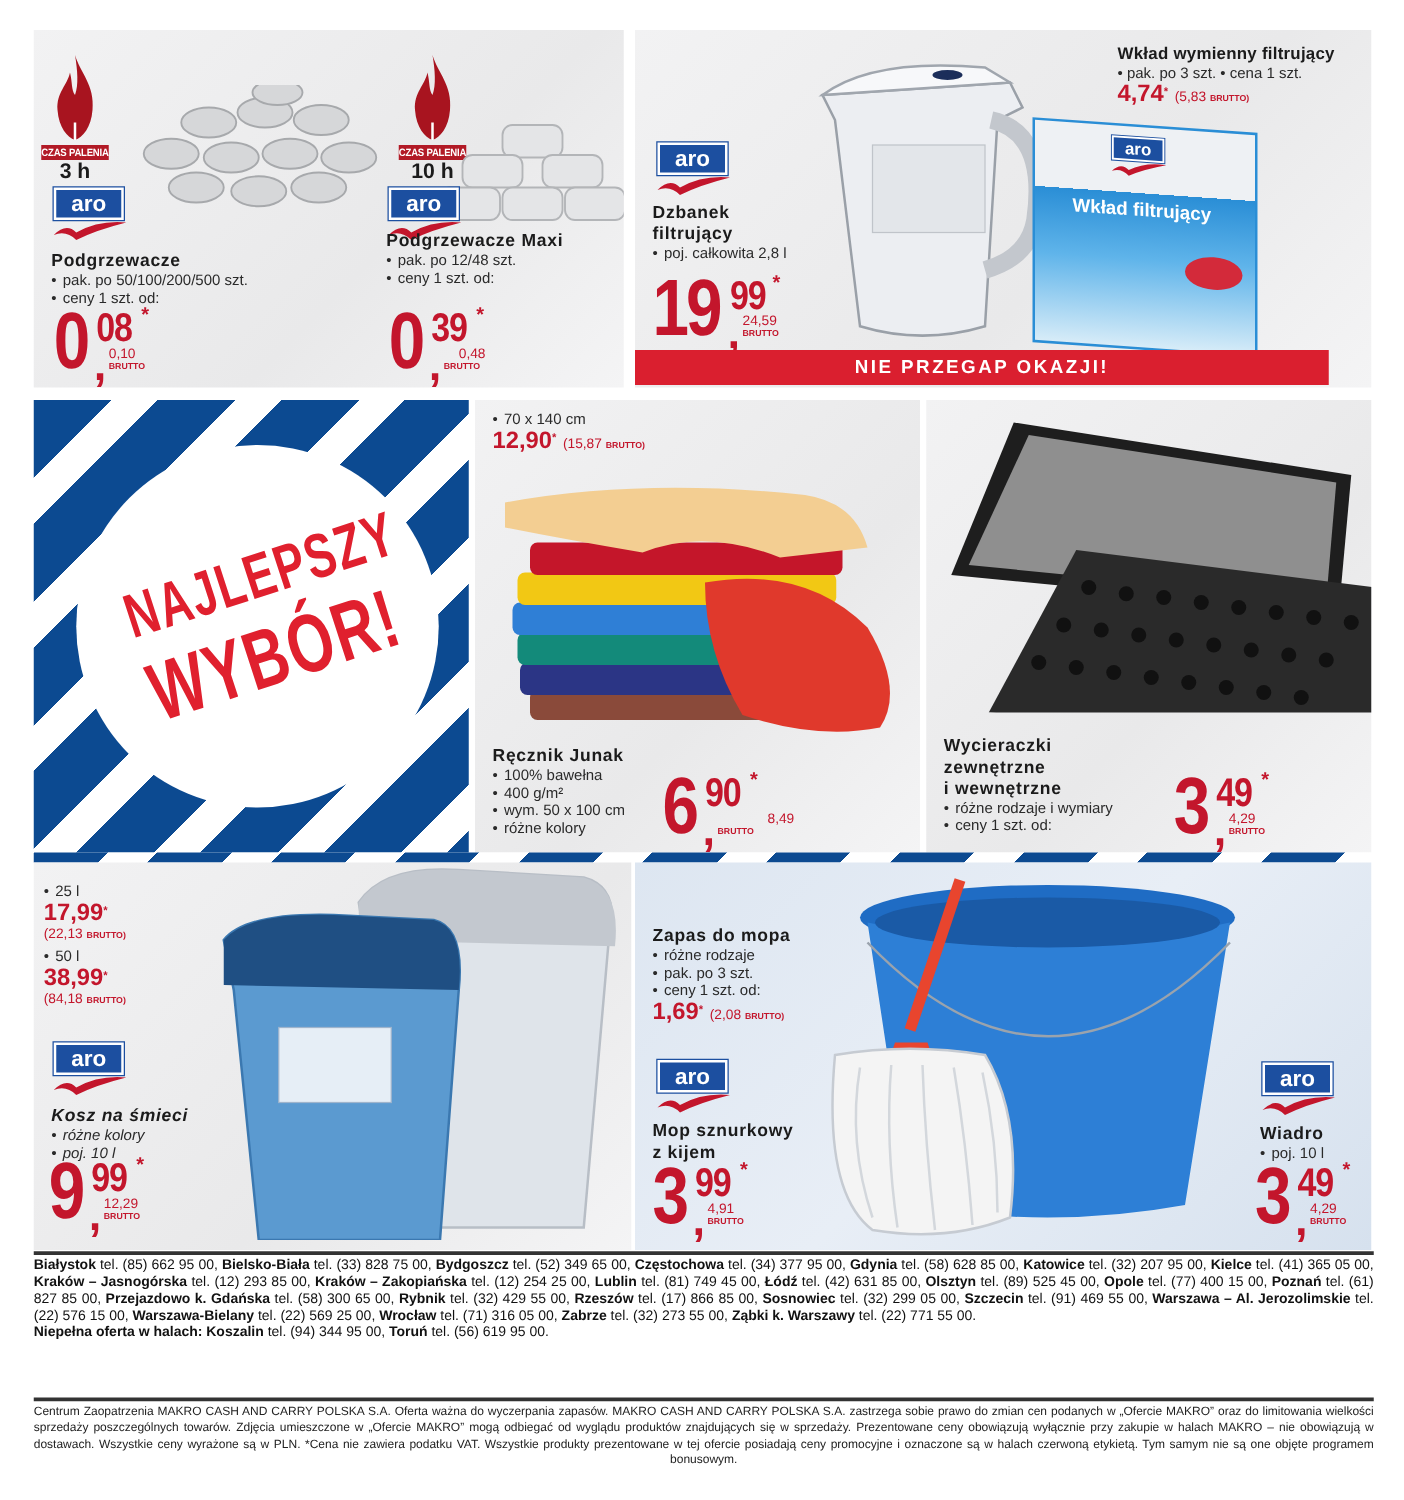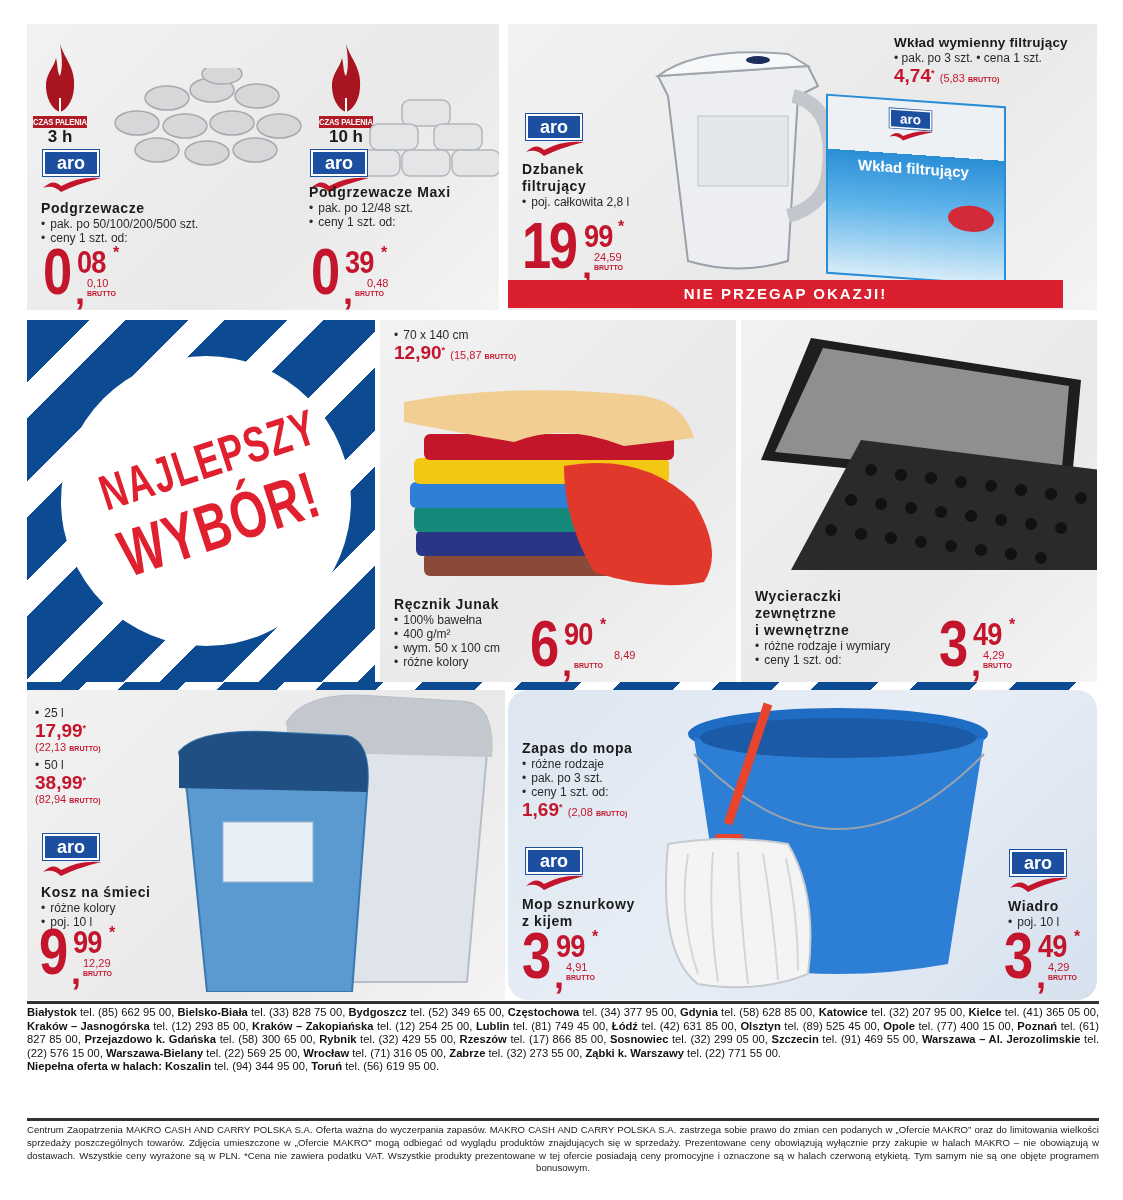--- a/index.html
+++ b/index.html
@@ -1,21 +1,21 @@
 <!DOCTYPE html>
 <html><head>
 <meta charset="utf-8">
 <style>
   * { box-sizing: border-box; margin: 0; padding: 0; }
   html, body { width: 1123px; height: 1200px; background: #ffffff; overflow: hidden; }
   body { font-family: "Liberation Sans", sans-serif; color: #1a1a1a; position: relative; }
 
   .panel { position: absolute; overflow: hidden; }
   .gray-bg { background: linear-gradient(135deg, #f2f2f3 0%, #e9e9ea 60%, #f4f4f5 100%); }
-  .blue-bg { background: linear-gradient(135deg, #dde6f1 0%, #e8eef6 50%, #d6e1ee 100%); border-radius: 20px; }
+  .blue-bg { background: linear-gradient(135deg, #dde6f1 0%, #e8eef6 50%, #d6e1ee 100%); }
 
   
   .stripe-band {
     position: absolute;
     background: repeating-linear-gradient(135deg, #0c4a91 0 42px, #ffffff 42px 70px);
   }
 
   .title { font-weight: bold; font-size: 14px; letter-spacing: 0.6px; color: #1b1b1b; line-height: 17px; }
   .bullets { font-size: 12px; line-height: 14px; color: #2a2a2a; list-style: none; }
   .bullets li::before { content: "\2022"; margin-right: 5px; }
@@ -326,41 +326,41 @@
   <div style="position:absolute;left:8px;top:16px;width:110px;">
     <ul class="bullets">
         <li>25 l</li>
       </ul>
     <div class="smallprice"><span>17,99</span><sup>*</sup></div>
     <div class="smallprice" style="font-size:11px;line-height:13px;font-weight:normal;"><span>(22,13</span> <b style="font-size:7px;">BRUTTO)</b></div>
     <ul class="bullets" style="margin-top:3px;">
         <li>50 l</li>
       </ul>
     <div class="smallprice"><span>38,99</span><sup>*</sup></div>
-    <div class="smallprice" style="font-size:11px;line-height:13px;font-weight:normal;"><span>(82,94</span> <b style="font-size:7px;">BRUTTO)</b></div>
+    <div class="smallprice" style="font-size:11px;line-height:13px;font-weight:normal;"><span>(84,18</span> <b style="font-size:7px;">BRUTTO)</b></div>
   </div>
 
   <div class="aro" style="left:14px;top:144px;">
     <div class="box">
         <div class="txt">aro</div>
       </div>
     <svg width="62" height="20" viewBox="0 0 62 20">
         <path d="M2 14 Q12 4 20 12 Q38 2 60 4 Q36 10 20 18 Q12 10 2 14 Z" fill="#c3162c"></path>
       </svg>
   </div>
 
   <svg width="340" height="300" viewBox="0 0 340 300" style="position:absolute;left:140px;top:2px;">
     <path d="M120 30 Q140 0 200 4 L300 10 Q330 18 320 60 L300 290 L140 290 L125 60 Z" fill="#dfe4ea" stroke="#b8bec6" stroke-width="2"></path>
     <path d="M120 30 Q140 0 200 4 L300 10 Q330 18 325 65 L120 60 Z" fill="#c3c8cf"></path>
     <path d="M12 60 Q30 38 100 40 L180 44 Q205 50 200 100 L185 300 L40 300 L20 100 Z" fill="#5b9ad0" stroke="#3b78b0" stroke-width="2"></path>
     <path d="M12 60 Q30 38 100 40 L180 44 Q205 50 200 100 L12 96 Z" fill="#1f4f83"></path>
     <rect x="56" y="130" width="90" height="60" fill="#e6eef6" stroke="#9fb4cc"></rect>
   </svg>
 
-  <div style="position:absolute;left:14px;top:194px;width:140px;">
+  <div style="position:absolute;left:14px;top:194px;width:140px;font-style:italic;">
     <div class="title">Kosz na śmieci</div>
     <ul class="bullets">
       <li>różne kolory</li>
       <li>poj. 10 l</li>
     </ul>
   </div>
 
   <div class="bigprice" style="left:12px;top:236px;width:110px;height:60px;">
     <span class="int">9</span>
     <span class="dec" style="left:34px;top:2px;">99</span>

